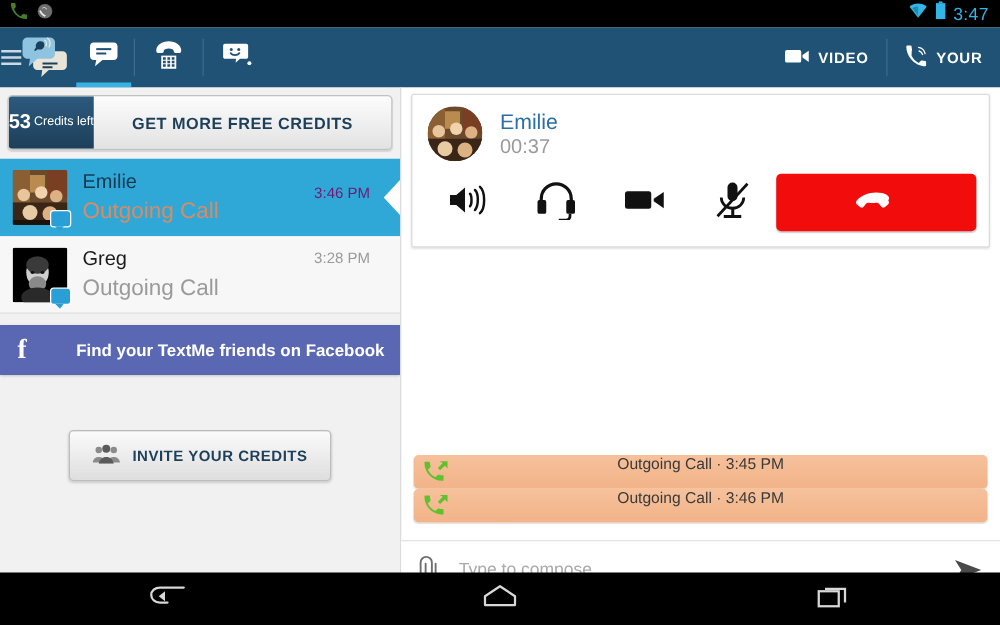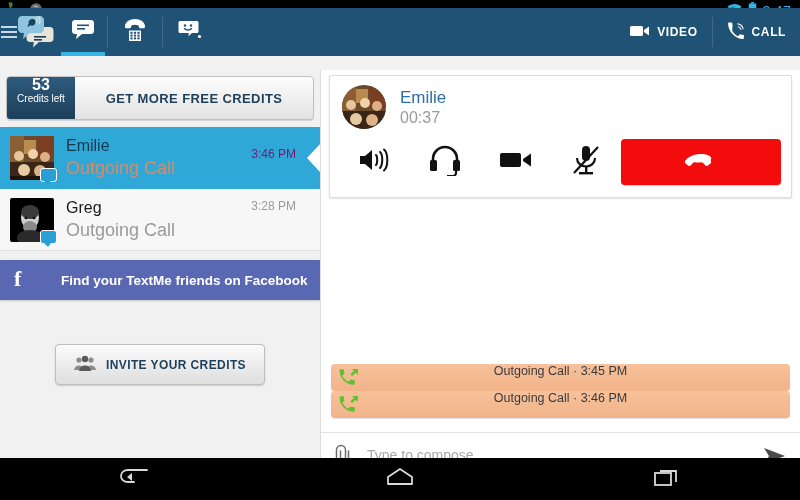--- a/index.html
+++ b/index.html
@@ -14,21 +14,21 @@
   .statusbar {
     position: absolute; top: 0; left: 0; width: 800px; height: 22px;
     background: #000; display: flex; 
   }
   .sb-left { display: flex; align-items: center; gap: 7px; padding-left: 8px; }
   .sb-right { margin-left: auto; display: flex; align-items: center; gap: 6px; padding-right: 9px; }
   .sb-time { color: #31b6e7; font-size: 14px; letter-spacing: .3px; }
 
   
   .actionbar {
-    position: absolute; top: 8px; left: 0; width: 800px; height: 48px;
+    position: absolute; top: 22px; left: 0; width: 800px; height: 48px;
     background: #1f5274; display: flex; align-items: center;
   }
   .ab-menu { width: 16px; margin-left: 1px; display: flex; flex-direction: column; gap: 3px; }
   .ab-menu i { display: block; height: 2px; background: #c9dbe6; }
   .applogo { position: absolute; left: 14px; top: 5px; width: 44px; height: 40px; }
   .tabs { display: flex; align-items: stretch; height: 48px; margin-left: 42px; }
   .tab {
     width: 48px; height: 48px; position: relative;
     display: flex; align-items: center; justify-content: center;
   }
@@ -52,22 +52,22 @@
     background: #f1f1f1;
   }
   .credits {
     margin: 6px 6px 0 6px; height: 44px; display: flex;
     border: 1px solid #c2c2c2; border-radius: 4px; overflow: hidden;
     background: linear-gradient(to bottom, #fdfdfd, #e2e2e2);
     box-shadow: 0 1px 1px rgba(0,0,0,.12);
   }
   .credits-badge {
     width: 68px; background: linear-gradient(to bottom, #2d5a7e, #1d3f59);
-    color: #fff; display: flex; flex-direction: column;
-    align-items: center; justify-content: flex-start; line-height: 1.05;
+    color: #fff; display: flex; 
+    align-items: center; justify-content: space-between; line-height: 1.05;
   }
   .credits-num { font-size: 16px; font-weight: bold; }
   .credits-lbl { font-size: 10px; }
   .credits-cta {
     flex: 1; display: flex; align-items: center; justify-content: center;
     color: #1d3f59; font-size: 13px; font-weight: bold; letter-spacing: .4px;
   }
 
   .convlist { margin-top: 7px; }
   .conv {
@@ -285,21 +285,21 @@
         <span>VIDEO</span>
       </div>
       <div class="ab-sep"></div>
       <div class="ab-btn">
         <span>
           <svg width="18" height="18" viewBox="0 0 24 24">
             <path fill="#fff" d="M7 11.5c1.8 3.4 4.2 5.8 7.6 7.6l2.3-2.3c.4-.4.9-.5 1.4-.3 1 .3 2.1.5 3.2.5.6 0 1 .4 1 1v3.6c0 .6-.4 1-1 1C11.3 22.6 1.4 12.7 1.4 1.5c0-.6.4-1 1-1H6c.6 0 1 .4 1 1 0 1.1.2 2.2.5 3.2.2.5 0 1-.3 1.4L7 11.5z"></path>
             <path fill="none" stroke="#fff" stroke-width="1.4" stroke-linecap="round" d="M14.5 2.5c3.4.6 6.2 3.2 6.9 6.6M15 6.4c1.8.5 3.2 1.9 3.7 3.7"></path>
           </svg>
         </span>
-        <span>CALL</span>
+        <span>YOUR</span>
       </div>
     </div>
   </div>
 
   <div class="left">
 
     <div class="credits">
       <div class="credits-badge">
         <span class="credits-num">53</span>
         <span class="credits-lbl">Credits left</span>

